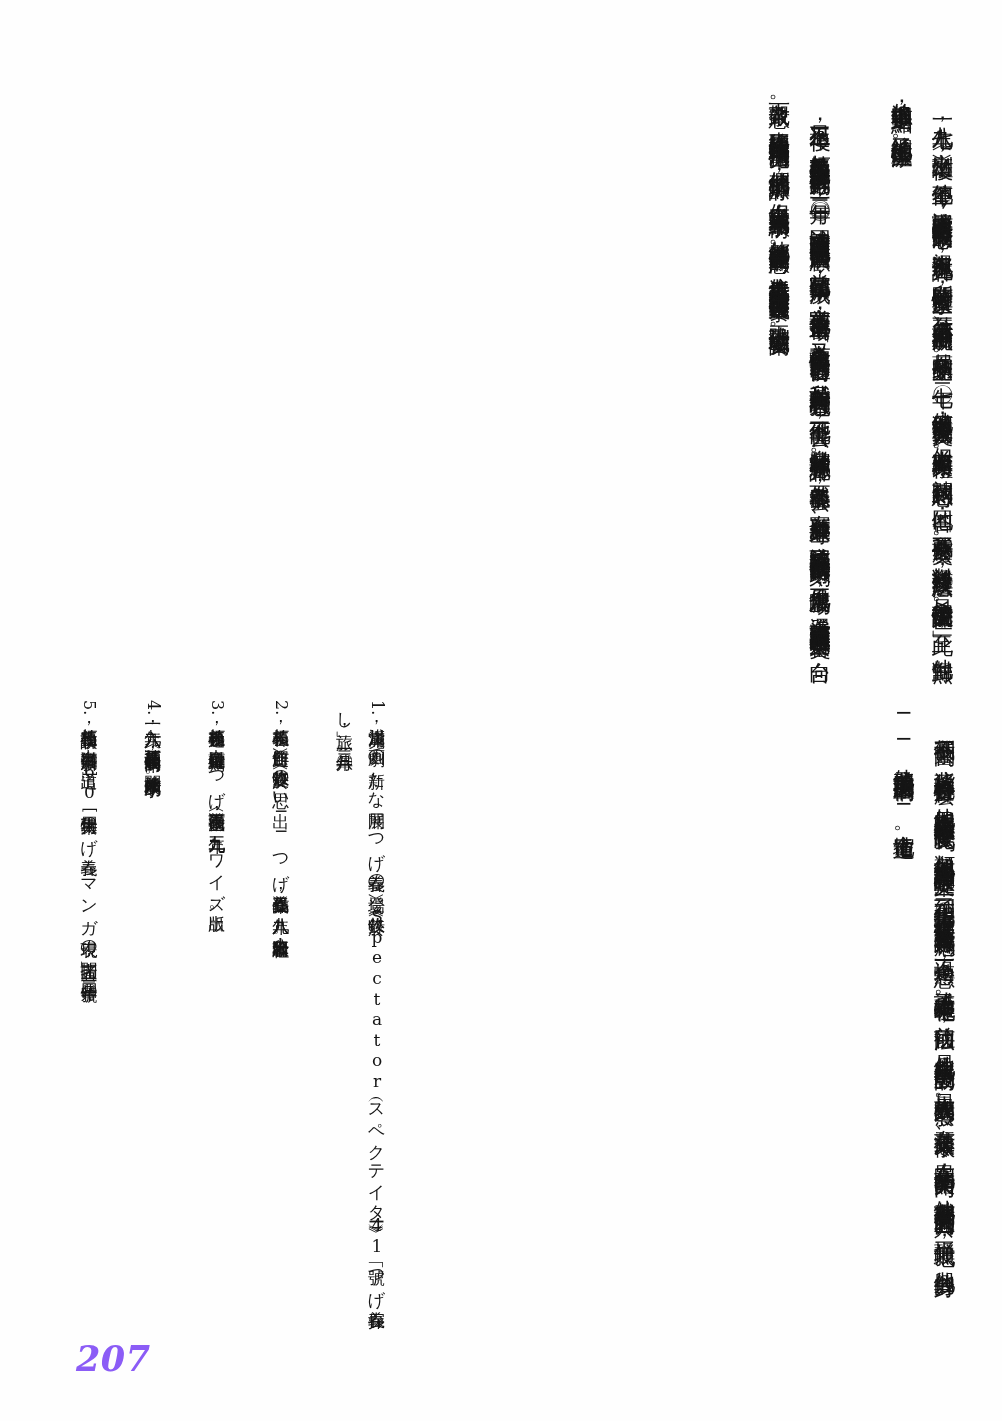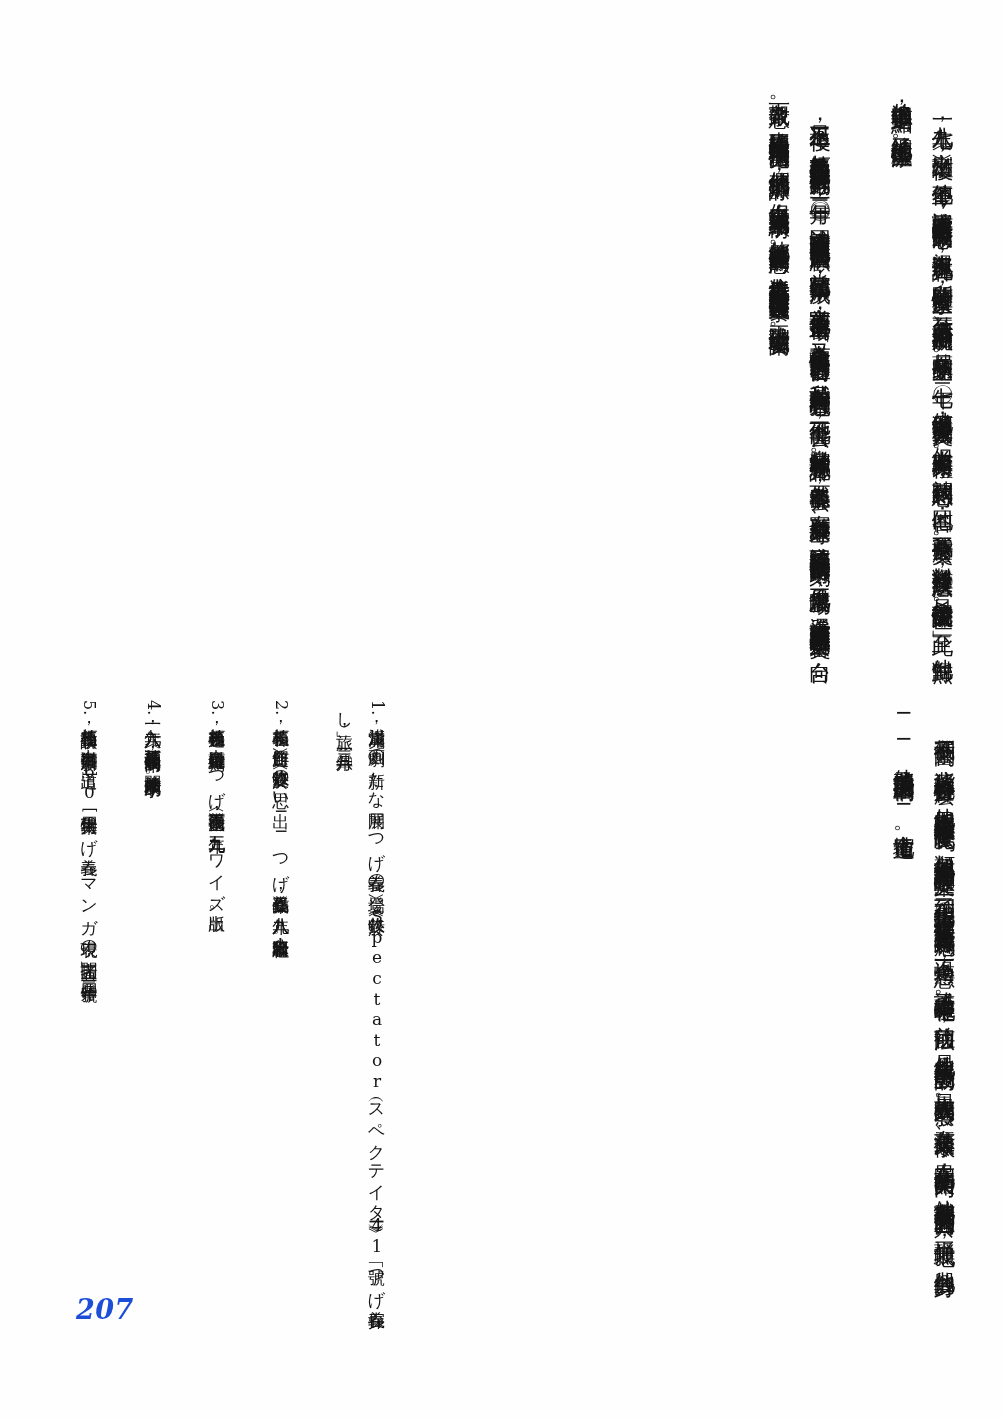--- a/index.html
+++ b/index.html
@@ -89,27 +89,27 @@
     -webkit-writing-mode: vertical-rl;
     font-family: "DejaVu Serif", "Liberation Serif", serif;
     font-size: 16px;
     letter-spacing: 0;
   }
 
   
   #folio {
     position: absolute;
     left: 76px;
-    top: 1294px;
+    top: 1338px;
     font-family: "DejaVu Serif", "Liberation Serif", serif;
     font-style: italic;
     font-weight: 700;
-    font-size: 27px;
+    font-size: 35px;
     letter-spacing: 0.5px;
-    color: #1d4ed8;
+    color: #8b5cf6;
   }
 </style>
 </head>
 <body>
 
 <div class="page">
 
   <div class="vblock" id="body-top">
     <span class="para first">一九八七年，交出〈別離〉後，他停筆至今，訪談中屢屢透露自己沒有再提筆的念頭，視力狀況也不允許，所有時間皆忙於家事，甚至一度必須照顧精神出狀況、繭居在家的兒子。二〇一七年，他獲頒日本漫畫家協會大獎，但並未出席頒獎典禮。被問到感想時，他回答：「我不需要什麼獎。對於得獎沒什麼想法，只希望能盡快離開人世。」至此，他對歸無的追求似乎達到了頂點，總結了他的漫畫家生涯。</span><br>
     <span class="para">只不過三年後，柘植義春又採取了比求死宣言更破天荒的行動。二〇二〇年一月，法國安古蘭國際漫畫節爲他舉辦了大型回顧展。當時他已年屆八十二歲，官方並未預告他會前來會場，又有「希望自己趕快消失」的發言在前，我於是向所有詢問者打包票：他不可能會去，身體和精神狀態都不允許。然而義春爺去了，在新冠肺炎肆虐全球、導致跨國移動幾近停擺前的奇蹟時刻。他不只親臨展場，還登上安古蘭頒獎典禮舞台領取特別榮譽獎，向台下觀衆致意。事後據同行的資深編輯淺川滿寬指出，他們的機票雖然訂了，但在出發當天完成報到手續前，他都無法確定義春爺的意向。這位老先生只帶著平常外出上街的隨身行李便直飛巴黎，再跋涉到山城安古蘭。</span>

